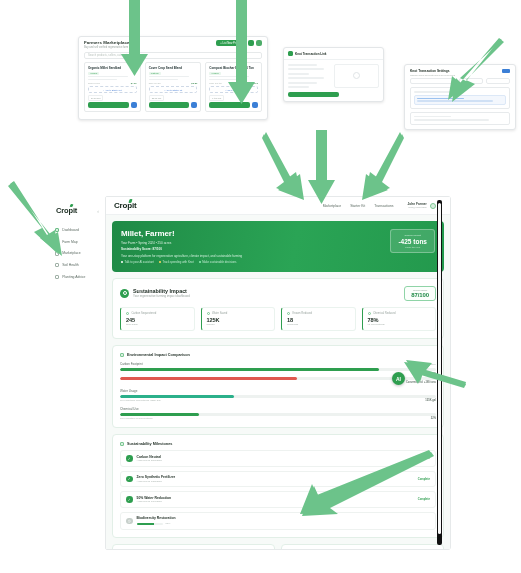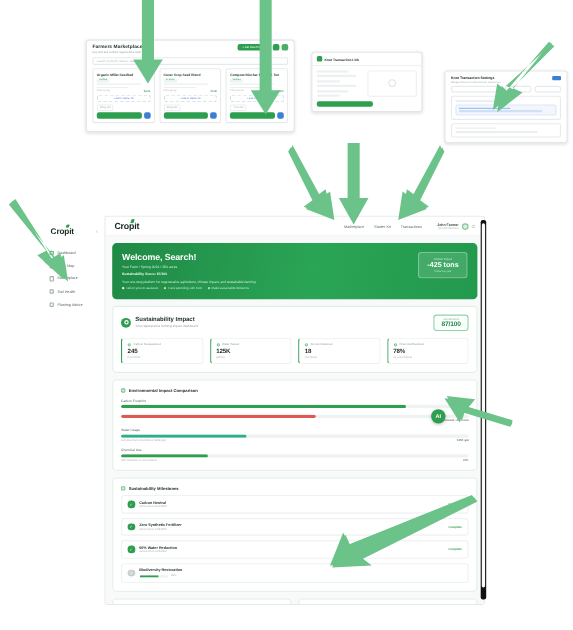--- a/index.html
+++ b/index.html
@@ -73,21 +73,21 @@
   .tc-blue { width:8px; height:4px; background:#3b7fd6; border-radius:1px; }
   .tc-fields { display:flex; gap:3px; padding:0 5px 3px; }
   .tc-f { flex:1; border:1px solid #e7eaec; border-radius:2px; height:6px; }
   .tc-sect { margin:0 5px 3px; border:1px solid #e7eaec; border-radius:2px; padding:3px; }
   .tc-sect .hl { height:1.6px; background:#eceff0; border-radius:1px; margin-bottom:2px; width:40%; }
   .tc-hi { background:#f3f7fd; border:1px solid #dce8f7; border-radius:2px; padding:2px; }
   .tc-hi .l1 { height:1.4px; background:#9cc2ef; border-radius:1px; width:55%; margin-bottom:1.5px; }
   .tc-hi .l2 { height:1.2px; background:#cfe0f5; border-radius:1px; width:88%; }
 
   
-  .window { left: 38px; top: 196px; width: 403px; height: 354px; border:none; background:transparent; }
+  .window { left: 48px; top: 196px; width: 403px; height: 354px; border:none; background:transparent; }
   .win-sidebar {
     position:absolute; left:0; top:0; width:57px; height:100%;
     background:#ffffff;
   }
   .sb-brand { display:flex; align-items:center; justify-content:space-between; padding:10px 6px 10px 8px; }
   .sb-logo { font-size:7.5px; font-weight:700; color:#1a2b20; letter-spacing:-.02em; position:relative; }
   .sb-logo .leaf {
     position:absolute; right:4.5px; top:-2.2px; width:2.6px; height:3.4px;
     background:#2e9e4f; border-radius:60% 0 60% 0; transform:rotate(12deg);
   }
@@ -388,21 +388,21 @@
           </div>
           <div class="tb-av"></div>
           <div class="tb-out">⏻</div>
         </div>
       </div>
 
       <div class="scroll">
 
         <div class="hero">
           <div>
-            <h1>Welcome, Search!</h1>
+            <h1>Millet, Farmer!</h1>
             <div class="sub">Your Farm • Spring 2024 • 250 acres</div>
             <div class="sub2">Sustainability Score: 87/100</div>
             <div class="desc">Your one-stop platform for regenerative agriculture, climate impact, and sustainable farming</div>
             <div class="tags">
               <div class="tag">
                 <i class="dot-w"></i>
                 <span>Talk to your AI assistant</span>
               </div>
               <div class="tag">
                 <i class="dot-y"></i>

